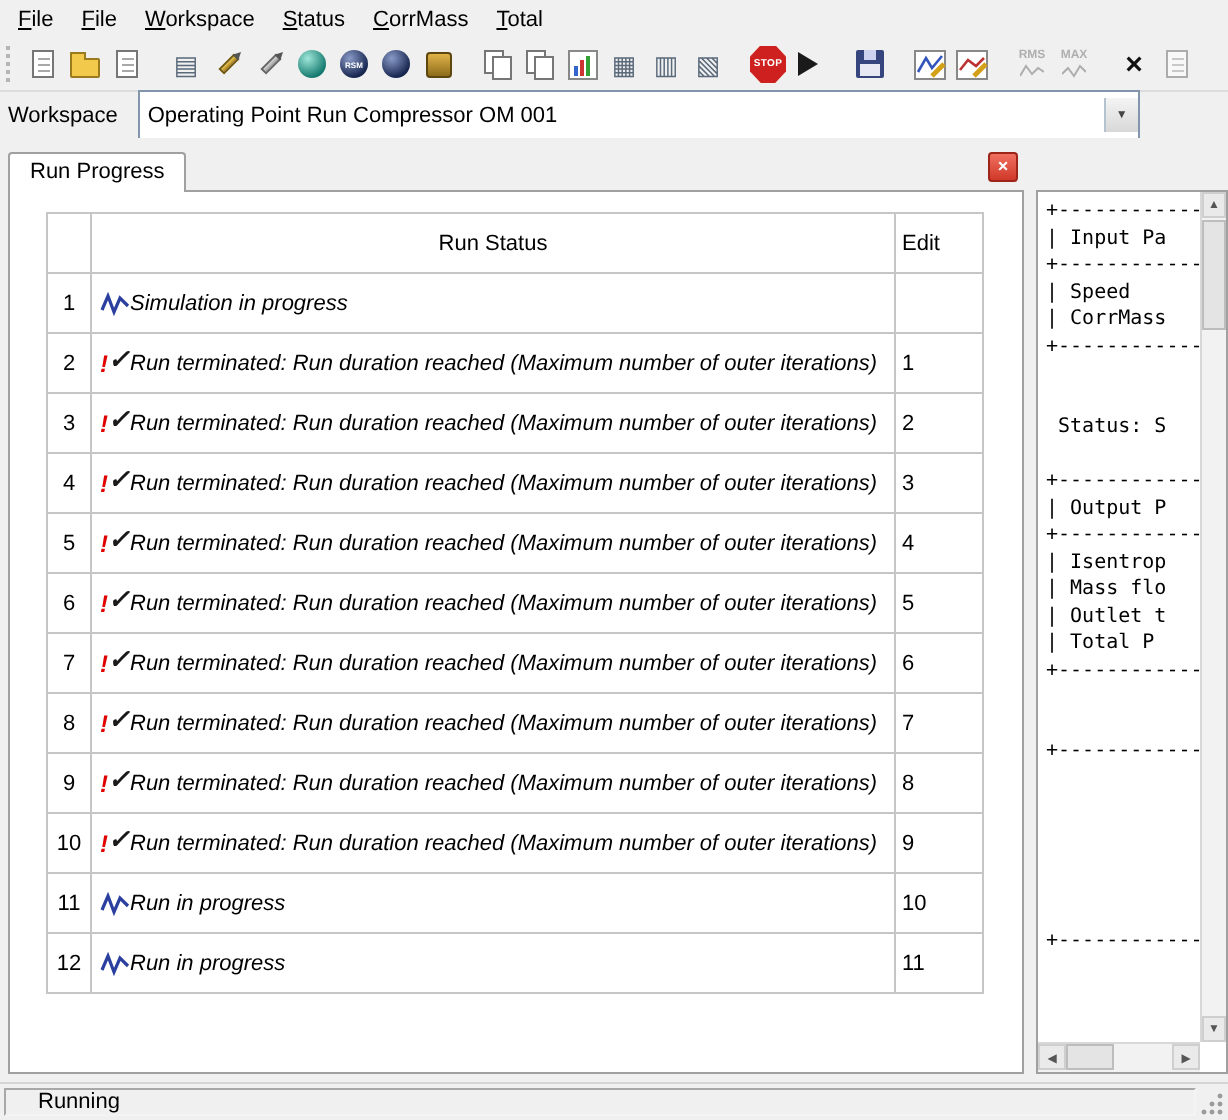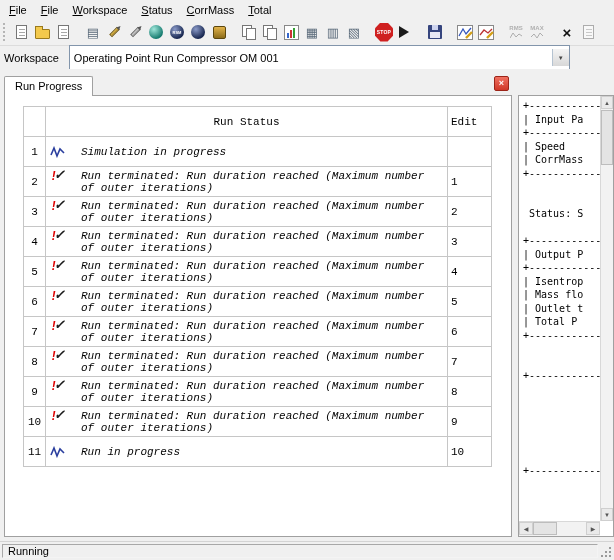--- a/index.html
+++ b/index.html
@@ -62,48 +62,48 @@
   .tabstrip { height: 21px; position: relative; display: flex; align-items: flex-end; }
   .tab { padding: 3px 10px 3px 10px; background: #ececec; border: 1px solid #a0a0a0; border-bottom: none; border-radius: 2px 2px 0 0; margin-right: 10px; position: relative; }
   .tab.active { background: #fff; z-index: 2; margin-bottom: -1px; padding-bottom: 4px; }
   .close-btn { position: absolute; right: 3px; top: 2px; width: 15px; height: 15px; background: linear-gradient(#f07060,#d03828); border: 1px solid #9c2418; border-radius: 2px; color: #fff; font-size: 9px; font-weight: bold; display: flex; align-items: center; justify-content: center; line-height: 1; }
 
   .left-pane { position: absolute; left: 4px; top: 5px; width: 508px; bottom: 4px; }
   .pane-body { position: absolute; top: 21px; left: 0; right: 0; bottom: 0; background: #fff; border: 1px solid #a0a0a0; z-index: 1; }
 
   
   table.runs { border-collapse: collapse; margin: 10px 0 0 18px; table-layout: fixed; }
-  table.runs td, table.runs th { border: 1px solid #c6c6c6; font-weight: normal; font-family: Liberation Mono, monospace; }
+  table.runs td, table.runs th { border: 1px solid #c6c6c6; font-weight: normal; }
   .c-num { width: 22px; height: 30px; text-align: center; }
   .c-status { width: 402px; }
   .c-idx { width: 44px; text-align: left; padding-left: 3px; }
   th.c-status { text-align: center; height: 26px; }
   th.c-idx { text-align: left; }
-  .cellflex { display: flex; align-items: flex-start; gap: 16px; padding: 2px 4px; font-style: italic; }
+  .cellflex { display: flex; align-items: flex-end; gap: 0; padding: 2px 4px; font-style: italic; }
   .icon-prog { flex: none; width: 15px; height: 12px; }
   .icon-term { flex: none; position: relative; width: 15px; height: 13px; display: inline-block; }
   .icon-term::before { content: "\2713"; position: absolute; left: 4px; top: -3px; font-size: 13px; font-weight: bold; color: #1a1a1a; }
   .icon-term::after { content: "!"; position: absolute; left: 0; top: 0; font-size: 12px; font-weight: bold; color: #e00000; }
 
   
   .right-pane { position: absolute; left: 518px; top: 5px; width: 96px; bottom: 4px; }
   .right-pane .tabstrip { padding-left: 5px; }
   .outfile { position: absolute; left: 0; top: 0; right: 13px; bottom: 15px; overflow: hidden; padding: 3px 0 0 4px; font-family: "DejaVu Sans Mono", monospace; font-size: 10px; line-height: 13.5px; white-space: pre; }
   .vscroll { position: absolute; right: 0; top: 0; width: 13px; bottom: 15px; background: #f2f2f2; border-left: 1px solid #d8d8d8; }
   .hscroll { position: absolute; left: 0; right: 13px; bottom: 0; height: 15px; background: #f2f2f2; border-top: 1px solid #d8d8d8; display: flex; align-items: stretch; }
   .sc-arrow { width: 14px; height: 13px; display: flex; align-items: center; justify-content: center; font-size: 6px; color: #555; background: #eaeaea; border: 1px solid #cfcfcf; flex: none; }
   .v-arrow-up { position: absolute; top: 0; left: 0; right: 0; height: 13px; display:flex; align-items:center; justify-content:center; font-size:6px; color:#555; background:#eaeaea; border:1px solid #cfcfcf; }
   .v-arrow-dn { position: absolute; bottom: 0; left: 0; right: 0; height: 13px; display:flex; align-items:center; justify-content:center; font-size:6px; color:#555; background:#eaeaea; border:1px solid #cfcfcf; }
   .v-thumb { position: absolute; top: 14px; left: 0; right: 0; height: 55px; background: #e4e4e4; border: 1px solid #bdbdbd; }
   .h-thumb { width: 24px; height: 13px; background: #e4e4e4; border: 1px solid #bdbdbd; flex: none; }
   .h-spacer { flex: 1; }
 
   
   .statusbar { position: absolute; left: 0; right: 0; bottom: 0; height: 19px; background: #f0f0f0; border-top: 1px solid #d4d4d4; }
-  .status-field { position: absolute; left: 2px; top: 2px; bottom: 2px; right: 16px; border: 1px solid; border-color: #a8a8a8 #f4f4f4 #f4f4f4 #a8a8a8; display: flex; align-items: flex-start; padding-left: 5px; }
+  .status-field { position: absolute; left: 2px; top: 2px; bottom: 2px; right: 16px; border: 1px solid; border-color: #a8a8a8 #f4f4f4 #f4f4f4 #a8a8a8; display: flex; align-items: flex-start; padding-left: 16px; }
   .grip { position: absolute; right: 2px; bottom: 2px; width: 12px; height: 12px;
     background:
       radial-gradient(circle at 10px 10px, #9a9a9a 1px, transparent 1.4px),
       radial-gradient(circle at 6px 10px, #9a9a9a 1px, transparent 1.4px),
       radial-gradient(circle at 10px 6px, #9a9a9a 1px, transparent 1.4px),
       radial-gradient(circle at 2px 10px, #9a9a9a 1px, transparent 1.4px),
       radial-gradient(circle at 6px 6px, #9a9a9a 1px, transparent 1.4px),
       radial-gradient(circle at 10px 2px, #9a9a9a 1px, transparent 1.4px); }
 </style>
 </head>
@@ -359,20 +359,32 @@
           <td class="c-num">11</td>
           <td class="c-status">
                 <div class="cellflex">
             <svg class="icon-prog" viewBox="0 0 15 12">
                     <polyline points="1,9 4,2 7,10 10,3 14,7" fill="none" stroke="#2b3f9e" stroke-width="1.6"></polyline>
                   </svg>
             <span>Run in progress</span>
           </div>
               </td>
           <td class="c-idx">10</td>
+        </tr>
+        <tr>
+          <td class="c-num">12</td>
+          <td class="c-status">
+                <div class="cellflex">
+            <svg class="icon-prog" viewBox="0 0 15 12">
+                    <polyline points="1,9 4,2 7,10 10,3 14,7" fill="none" stroke="#2b3f9e" stroke-width="1.6"></polyline>
+                  </svg>
+            <span>Run in progress</span>
+          </div>
+              </td>
+          <td class="c-idx">11</td>
         </tr>
       </tbody>
         </table>
     </div>
   </div>
 
   <div style="position:absolute;left:512px;top:0;width:6px;bottom:0;"></div>
 
   <div class="right-pane">
     <div class="pane-body">

